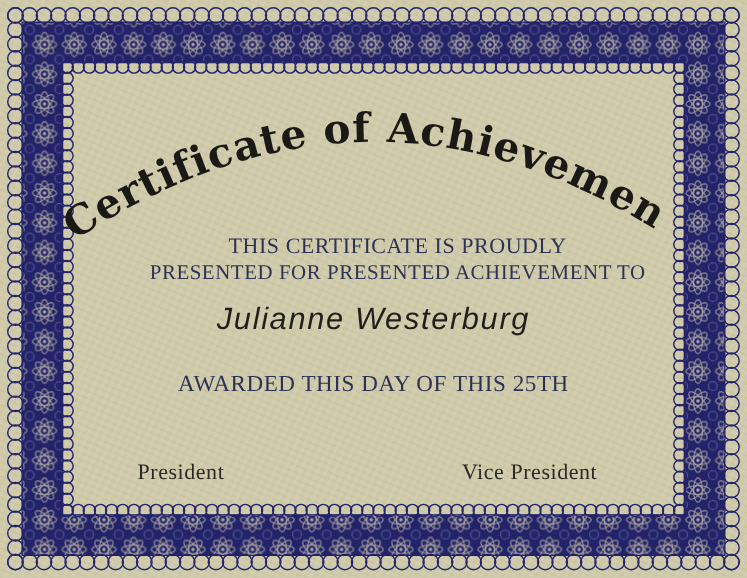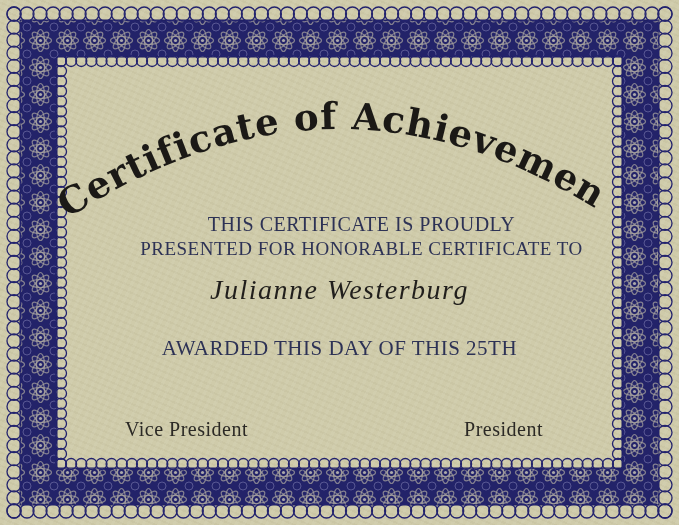--- a/index.html
+++ b/index.html
@@ -13,21 +13,21 @@
   }
   .stage svg.layer{position:absolute;left:0;top:0;}
   .line{
     position:absolute;left:0;right:0;text-align:center;
     color:#2d3255;font-size:20px;letter-spacing:0.5px;margin-left:44px;
   }
   .line1{top:213px;}
   .line2{top:238px;font-size:19px;}
   .recipient{
     position:absolute;left:0;right:0;top:274px;text-align:center;
-    font-family:Liberation Serif, serif;font-style:italic;
+    font-family:Liberation Sans, sans-serif;font-style:italic;
     font-size:28px;letter-spacing:1.5px;color:#211f1c;
   }
   .awarded{
     position:absolute;left:0;right:0;top:336px;text-align:center;
     color:#2d3255;font-size:21px;letter-spacing:0.5px;
   }
   .sigrow{
     position:absolute;left:0;right:0;top:418px;
     display:flex;justify-content:space-between;
     padding:0 136px 0 125px;
@@ -445,24 +445,24 @@
 
   <svg class="layer" width="679" height="525" viewBox="0 0 679 525">
     <path id="titleArc" d="M 78 212 Q 339 46 601 212" fill="none"></path>
     <text class="title-text" font-size="37" fill="#1b1916">
       <textPath href="#titleArc" startOffset="50%" text-anchor="middle">Certificate of Achievement</textPath>
     </text>
   </svg>
 
   <div class="line line1">THIS CERTIFICATE IS PROUDLY</div>
 
-  <div class="line line2">PRESENTED FOR HONORABLE CERTIFICATE TO</div>
+  <div class="line line2">PRESENTED FOR PRESENTED ACHIEVEMENT TO</div>
 
   <div class="recipient">Julianne Westerburg</div>
 
   <div class="awarded">AWARDED THIS DAY OF THIS 25TH</div>
 
   <div class="sigrow">
+    <span>President</span>
     <span>Vice President</span>
-    <span>President</span>
   </div>
 
 </div>
 
 </body></html>

